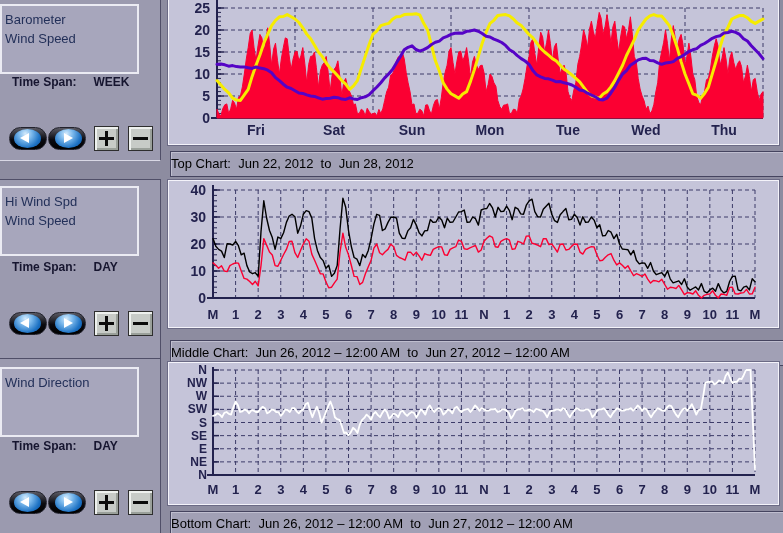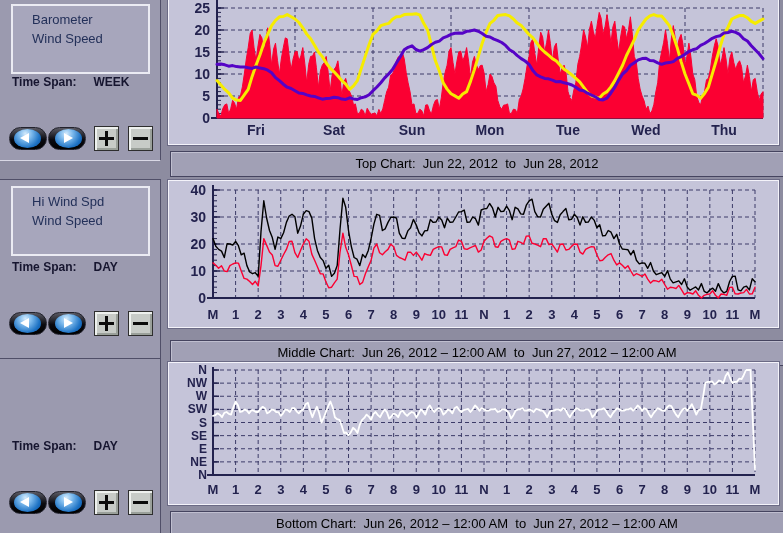--- a/index.html
+++ b/index.html
@@ -14,23 +14,23 @@
     background:#9b9aaf;
     border-top:1px solid #504f68;
     border-right:1px solid #504f68;
     border-bottom:1px solid #d9d8e5;
     box-sizing:border-box;
   }
   #side1{top:-6px;height:167px;}
   #side2{top:179px;height:192px;}
   #side3{top:358px;height:180px;}
   .legend-box{
-    position:absolute;left:11px;width:139px;height:70px;
+    position:absolute;left:0;width:139px;height:70px;
     background:#a7a6bc;border:2px solid #ebebf3;
-    box-sizing:border-box;padding:4px 0 0 19px;
+    box-sizing:border-box;padding:4px 0 0 3px;
   }
   #side1 .legend-box{top:9px;}
   #side2 .legend-box{top:6px;}
   #side3 .legend-box{top:8px;}
   .legend-item{
     font-size:13px;line-height:19px;color:#233059;
     white-space:nowrap;
   }
   .timespan{
     position:absolute;left:12px;top:80px;
@@ -78,21 +78,21 @@
   #panel1{top:-8px;height:151px;}
   #panel2{top:180px;height:146px;}
   #panel3{top:362px;height:141px;}
   .chart-panel svg{display:block;}
   
   .caption{
     position:absolute;left:170px;width:612px;height:24px;
     background:#a1a0b5;border:1px solid #45445f;
     box-shadow:inset 0 1px 0 #bfbecf, inset 1px 0 0 #bfbecf;
     box-sizing:content-box;
-    font-size:13px;color:#000;text-align:center;line-height:24px;
+    font-size:13px;color:#000;line-height:24px;
     white-space:pre;
   }
   #cap1{top:151px;}
   #cap2{top:340px;}
   #cap3{top:511px;height:26px;}
 </style>
 </head>
 <body>
 
 <div class="side-panel" id="side1">
@@ -145,20 +145,23 @@
         <span class="h"></span>
         <span class="v"></span>
       </button>
     <button class="sqbtn minus">
         <span class="h"></span>
       </button>
   </div>
 </div>
 
 <div class="side-panel" id="side3">
+  <div class="legend-box">
+    <div class="legend-item">Wind Direction</div>
+  </div>
   <div class="timespan">
     <span>Time Span:</span>
     <span>DAY</span>
   </div>
   <div class="btn-row">
     <button class="capsule left">
         <span class="ball"></span>
         <span class="tri"></span>
       </button>
     <button class="capsule right">

